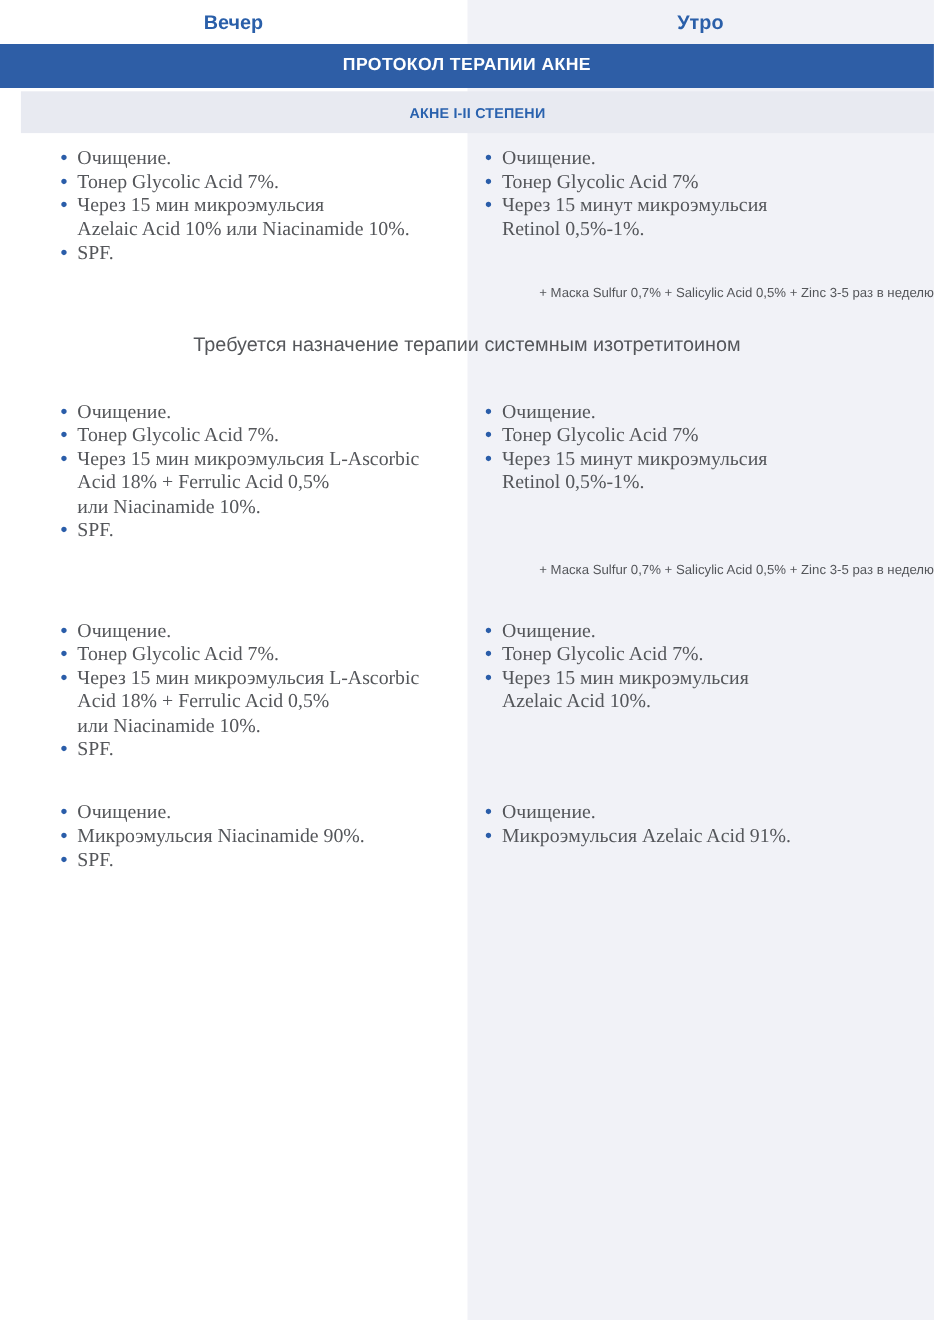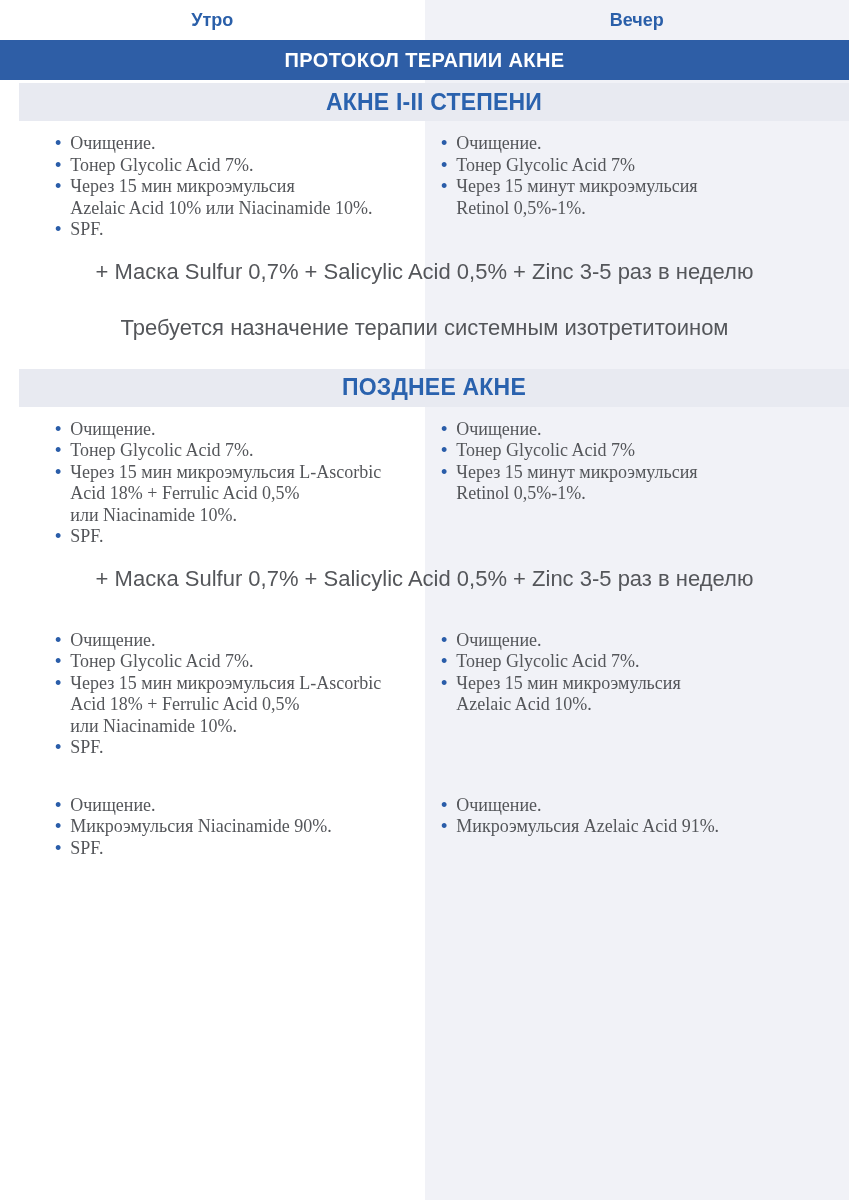--- a/index.html
+++ b/index.html
@@ -8,48 +8,48 @@
     font-family:"Liberation Sans", sans-serif;overflow:hidden;
   }
   .right-bg{
     position:absolute;left:425px;top:0;width:424px;height:1200px;
     background:#f1f2f7;z-index:0;
   }
   .page{position:relative;z-index:1;}
   .cols-header{display:flex;height:40px;align-items:center;}
   .col-h{width:50%;text-align:center;color:#2a5fa9;font-weight:700;font-size:18px;}
   .title-band{
-    height:40px;background:#2e5ea6;color:#ffffff;font-weight:700;font-size:20px;
+    height:40px;background:#2e5ea6;color:#ffffff;font-weight:700;font-size:16px;
     display:flex;align-items:center;justify-content:center;margin-bottom:3px;letter-spacing:.4px;
   }
   .band{
-    height:38px;background:#e8eaf1;color:#2a62ae;font-weight:700;font-size:23px;
+    height:38px;background:#e8eaf1;color:#2a62ae;font-weight:700;font-size:13px;
     display:flex;align-items:center;justify-content:center;letter-spacing:.2px;text-align:center;margin-left:19px;
   }
   .columns{display:flex;padding-top:12px;}
   .col{box-sizing:border-box;}
   .col.morning{width:425px;padding-left:55px;padding-right:8px;}
   .col.evening{width:424px;padding-left:16px;padding-right:8px;}
   ul.items{list-style:none;margin:0;padding:0;}
   li.item{display:flex;font-size:18px;line-height:21.5px;color:#54565a;}
   .dot{color:#2a5da9;margin-right:9px;flex:0 0 auto;}
   .txt{white-space:pre-line;font-family:Liberation Serif, serif;}
-  .footnote{text-align:center;font-size:22px;color:#54565a;margin:18px 0 26px;position:relative;z-index:1;}
-  .note{text-align:center;font-size:22px;color:#54565a;margin:30px 0 28px;}
+  .footnote{text-align:right;font-size:12px;color:#54565a;margin:18px 0 26px;position:relative;z-index:1;}
+  .note{text-align:center;font-size:18px;color:#54565a;margin:30px 0 28px;}
   .section.no-foot{padding-bottom:24px;}
 </style>
 </head>
 <body>
 
 <div class="right-bg"></div>
 
 <div class="page">
   <div class="cols-header">
+    <div class="col-h">Вечер</div>
     <div class="col-h">Утро</div>
-    <div class="col-h">Вечер</div>
   </div>
   <div class="title-band">ПРОТОКОЛ ТЕРАПИИ АКНЕ</div>
   <div id="sections">
       <div class="band">АКНЕ I-II СТЕПЕНИ</div>
       <div class="section">
         <div class="columns">
           <div class="col morning">
             <ul class="items">
               <li class="item">
                 <span class="dot">•</span>
@@ -86,21 +86,20 @@
 Retinol 0,5%-1%.</span>
               </li>
             </ul>
           </div>
         </div>
         <div class="footnote">+ Маска Sulfur 0,7% + Salicylic Acid 0,5% + Zinc 3-5 раз в неделю</div>
       </div>
       <div class="section">
         <div class="note">Требуется назначение терапии системным изотретитоином</div>
       </div>
-      <div class="band">ПОЗДНЕЕ АКНЕ</div>
       <div class="section">
         <div class="columns">
           <div class="col morning">
             <ul class="items">
               <li class="item">
                 <span class="dot">•</span>
                 <span class="txt">Очищение.</span>
               </li>
               <li class="item">
                 <span class="dot">•</span>

